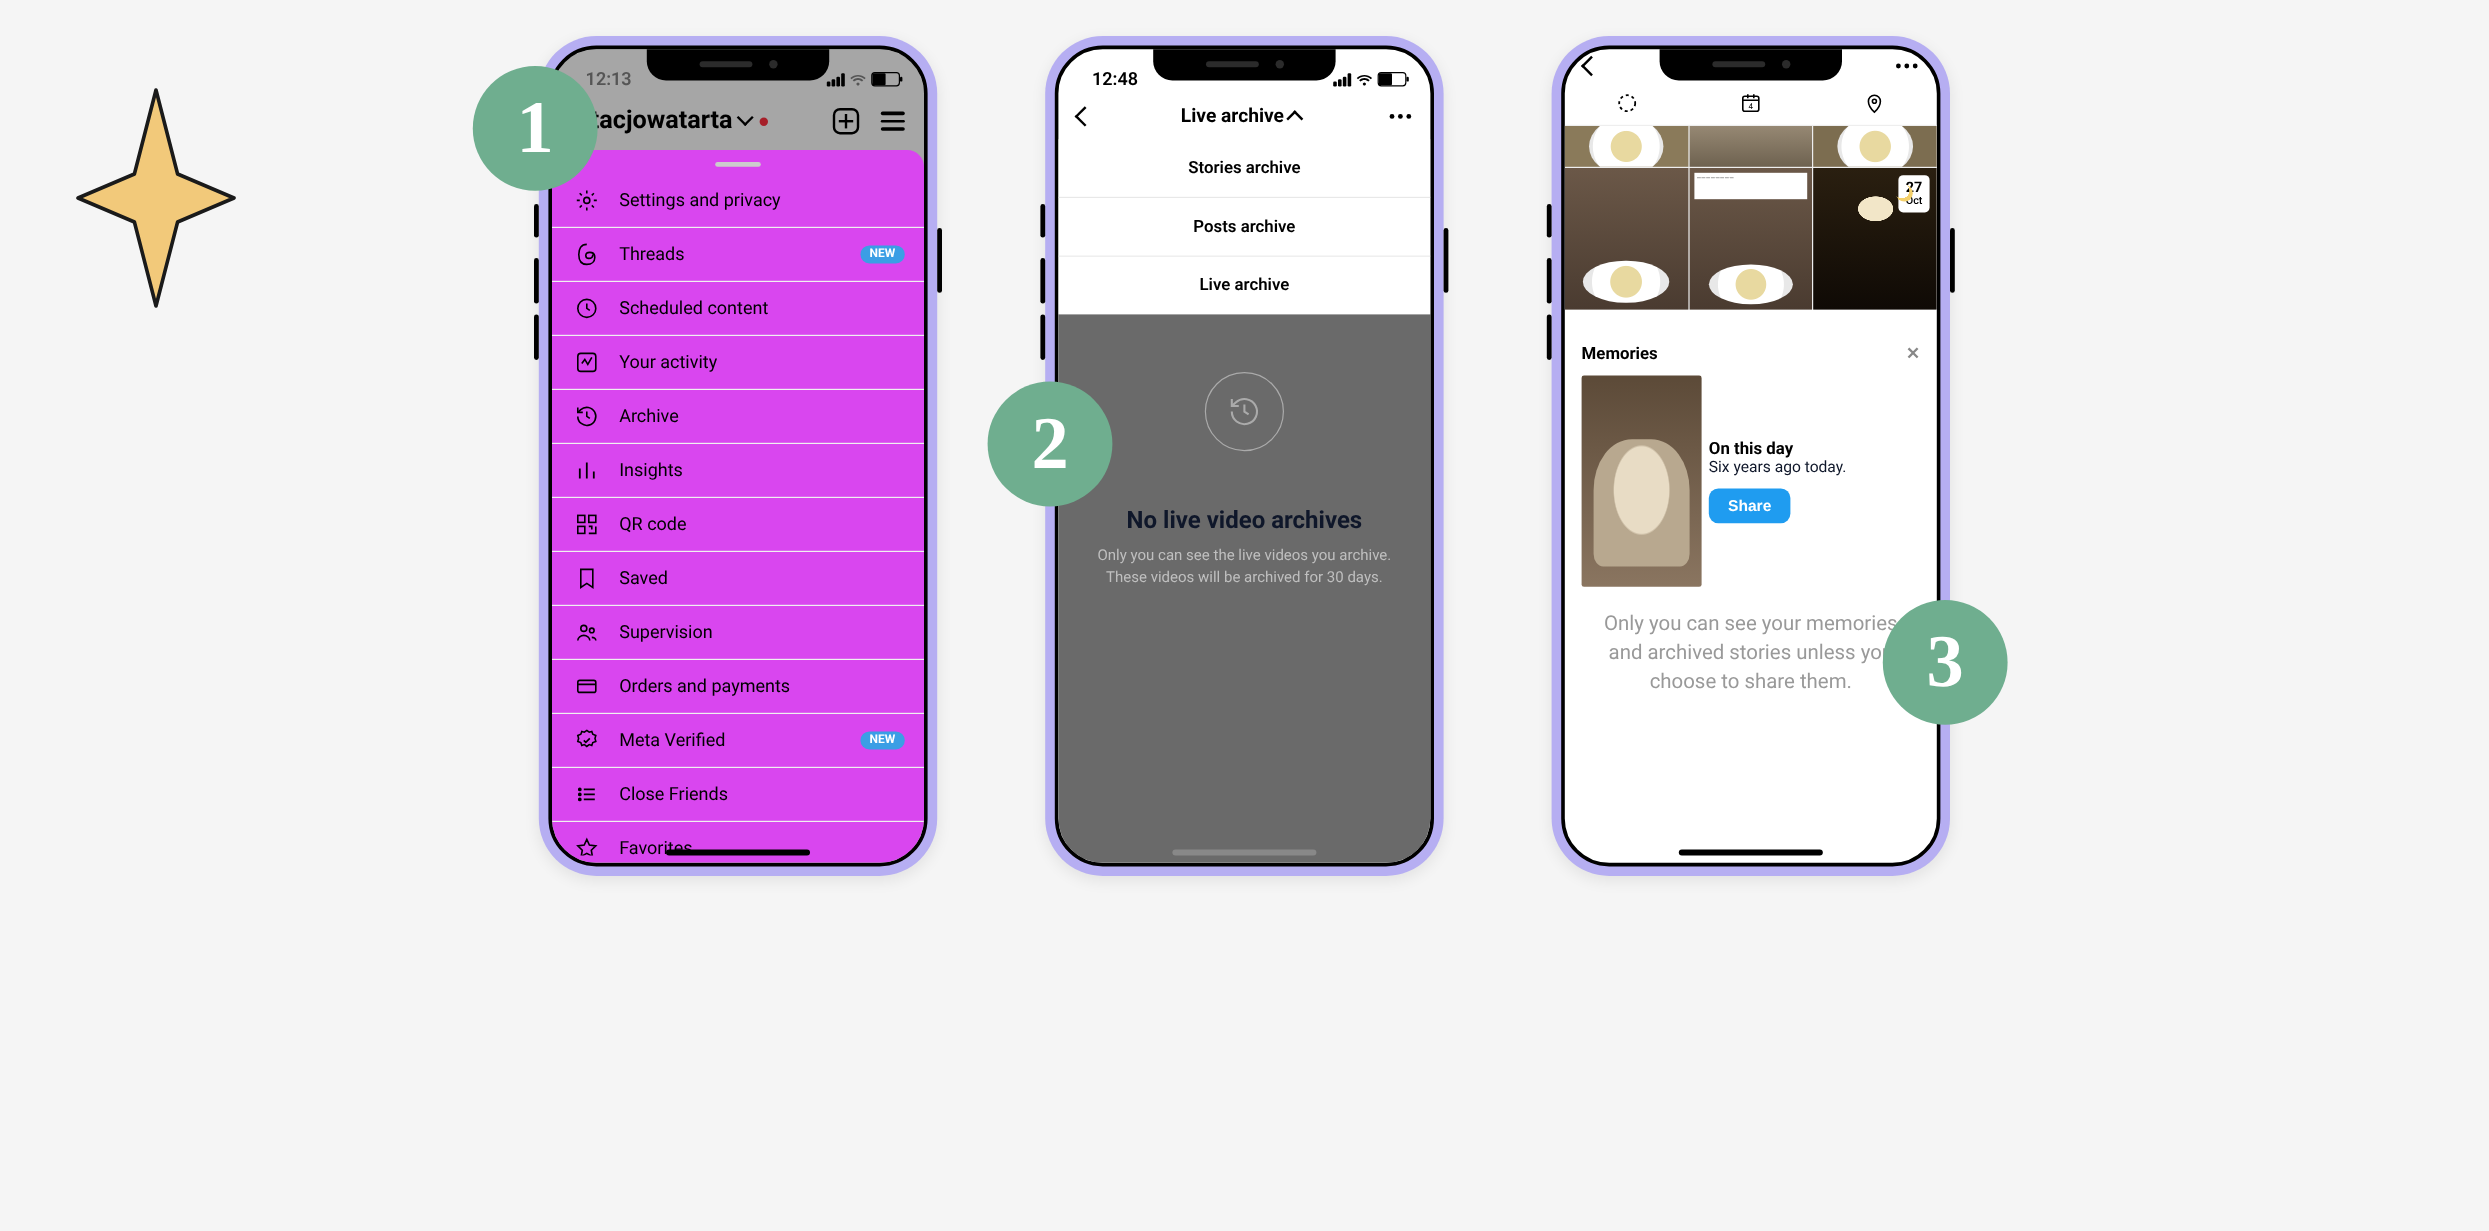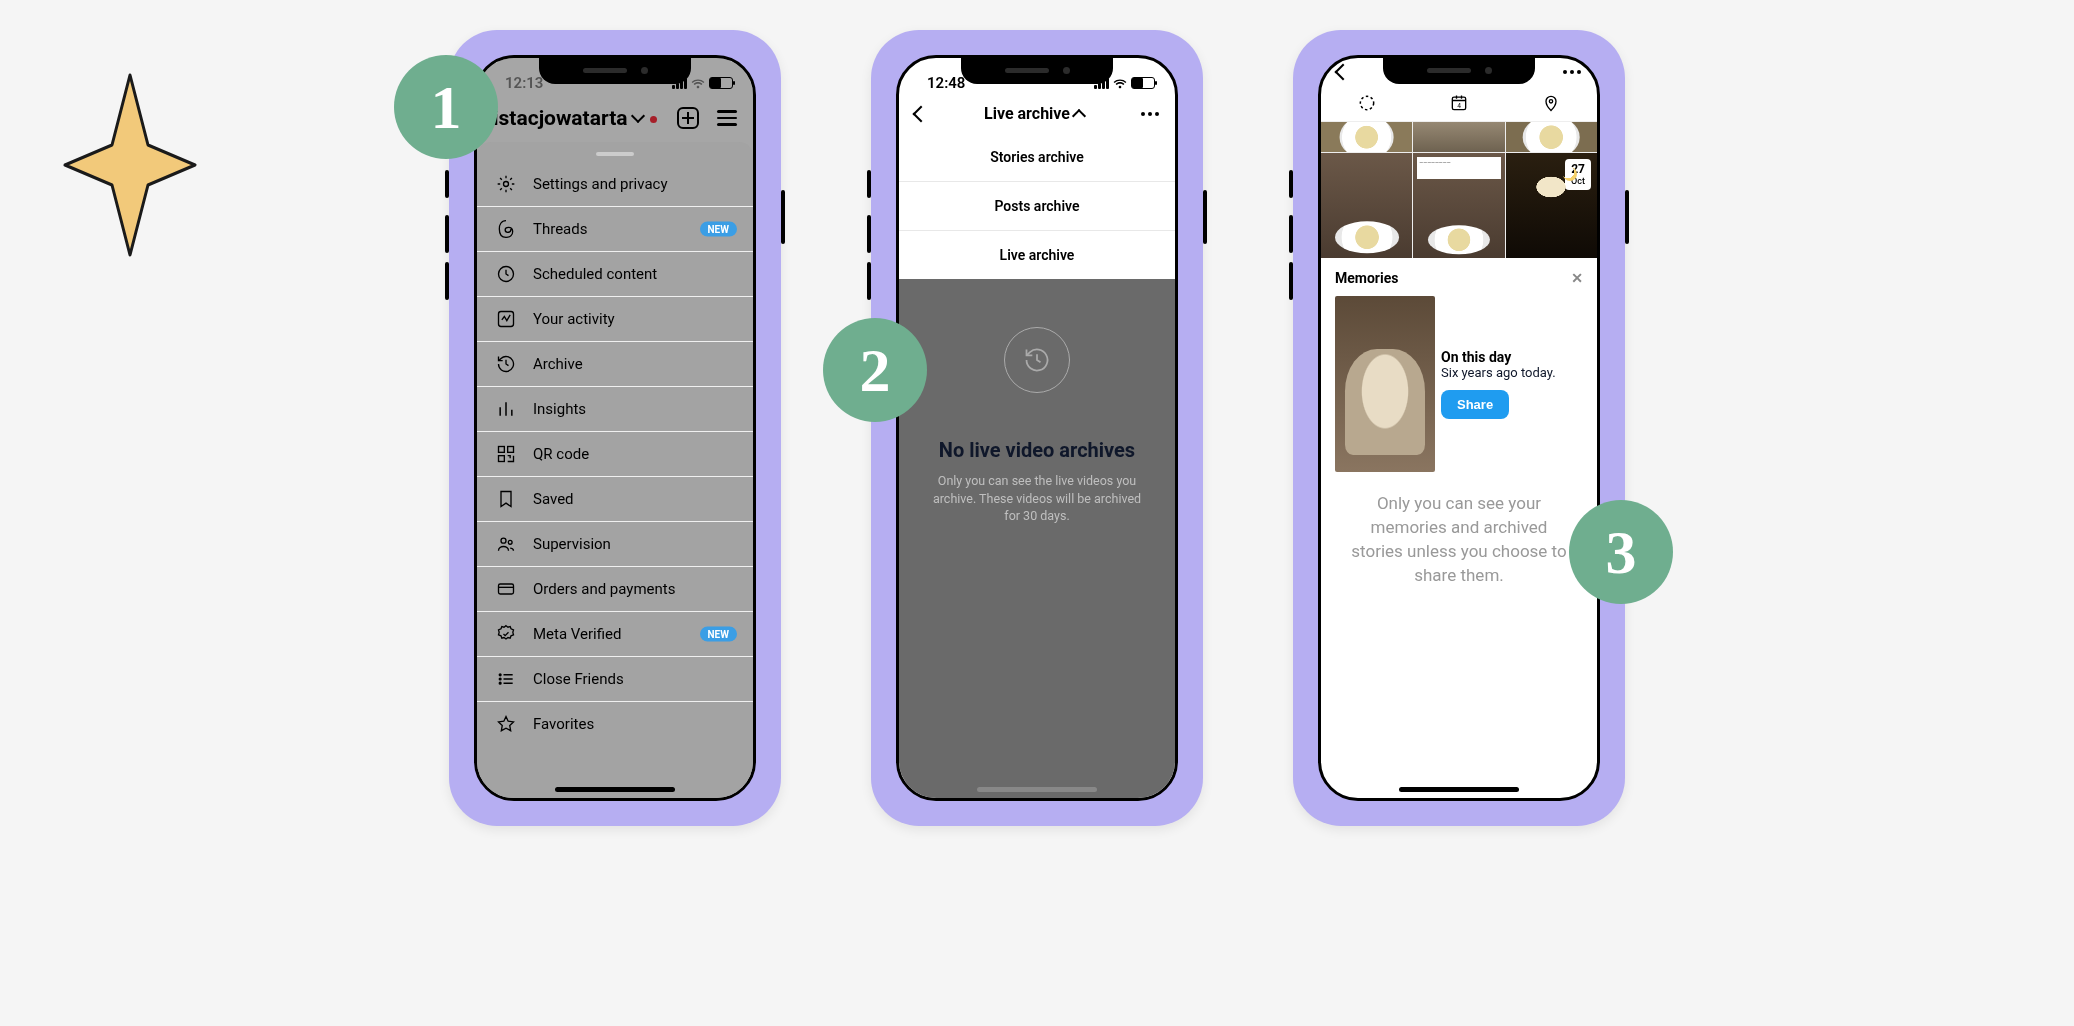--- a/index.html
+++ b/index.html
@@ -34,24 +34,24 @@
     justify-content: center;
     z-index: 20;
     font-family: Georgia, serif;
   }
   .badge-1 { top: 25px; left: -55px; }
   .badge-2 { top: 288px; left: -48px; }
   .badge-3 { top: 470px; right: -48px; }
 
   .phone {
     width: 332px;
-    height: 796px;
+    height: 700px;
     border-radius: 48px;
     background: #b6aef2;
-    padding: 25px;
+    padding: 8px;
     position: relative;
     box-shadow: 0 4px 12px rgba(0,0,0,0.08);
   }
   .phone::before, .phone::after {
     content:"";
     position:absolute;
     background:#000;
     border-radius:3px;
   }
   .phone::before { width:4px; height:28px; left:-4px; top:140px; }
@@ -131,21 +131,21 @@
   .plus-box::before{width:12px;height:2px;top:8px;left:3px}
   .plus-box::after{width:2px;height:12px;top:3px;left:8px}
   .burger{display:flex;flex-direction:column;gap:4px;justify-content:center}
   .burger i{width:20px;height:2.5px;background:#000;border-radius:2px;display:block}
 
   .sheet {
     position: absolute;
     top: 84px;
     bottom:0;
     left:0;right:0;
-    background: #a3a3a3;
+    background: #d946ef;
     border-top-left-radius: 14px;
     border-top-right-radius: 14px;
     z-index: 4;
     padding-top:10px;
   }
   .sheet .grab { width:38px;height:4px;background:#ccc;border-radius:3px;margin:0 auto 6px; }
   .menu-item {
     display:flex; align-items:center; gap:16px;
     padding:11px 18px;
     font-size:15px;
@@ -229,21 +229,21 @@
     font-size:12px; font-weight:700; line-height:1; color:#000;
   }
   .date-chip small{display:block;font-size:9px;font-weight:500;margin-top:2px}
   .moon { position:absolute; top:14px; right:20px; width:14px;height:14px;
     background:radial-gradient(circle at 35% 35%, transparent 48%, #f4d06a 50%);
     border-radius:50%; }
 
   .memories {
     padding:12px 14px;
   }
-  .memories-head { display:flex;justify-content:space-between;align-items:center;font-size:14px;font-weight:700;margin-bottom:10px; }
+  .memories-head { display:flex;justify-content:space-between;align-items:center;font-size:14px;font-weight:700;margin-bottom:10px;margin-top:16px; }
   .mem-close { color:#888; font-size:14px; }
   .mem-row { display:flex; gap:6px; }
   .mem-thumb {
     width:100px; height:176px; background:linear-gradient(#5c4a38,#8a7560);
     border-radius:2px; position:relative; overflow:hidden;
   }
   .mem-thumb::after{content:"";position:absolute;inset:30% 10% 10% 10%;background:radial-gradient(ellipse at 50% 40%, #e8dcc5 40%, #b8a88f 42%);border-radius:40% 40% 10% 10%;}
   .mem-text { display:flex;flex-direction:column;justify-content:center; }
   .mem-text .t1 { font-size:14px; font-weight:700; }
   .mem-text .t2 { font-size:13px; color:#0f172a; margin-bottom:10px; }

